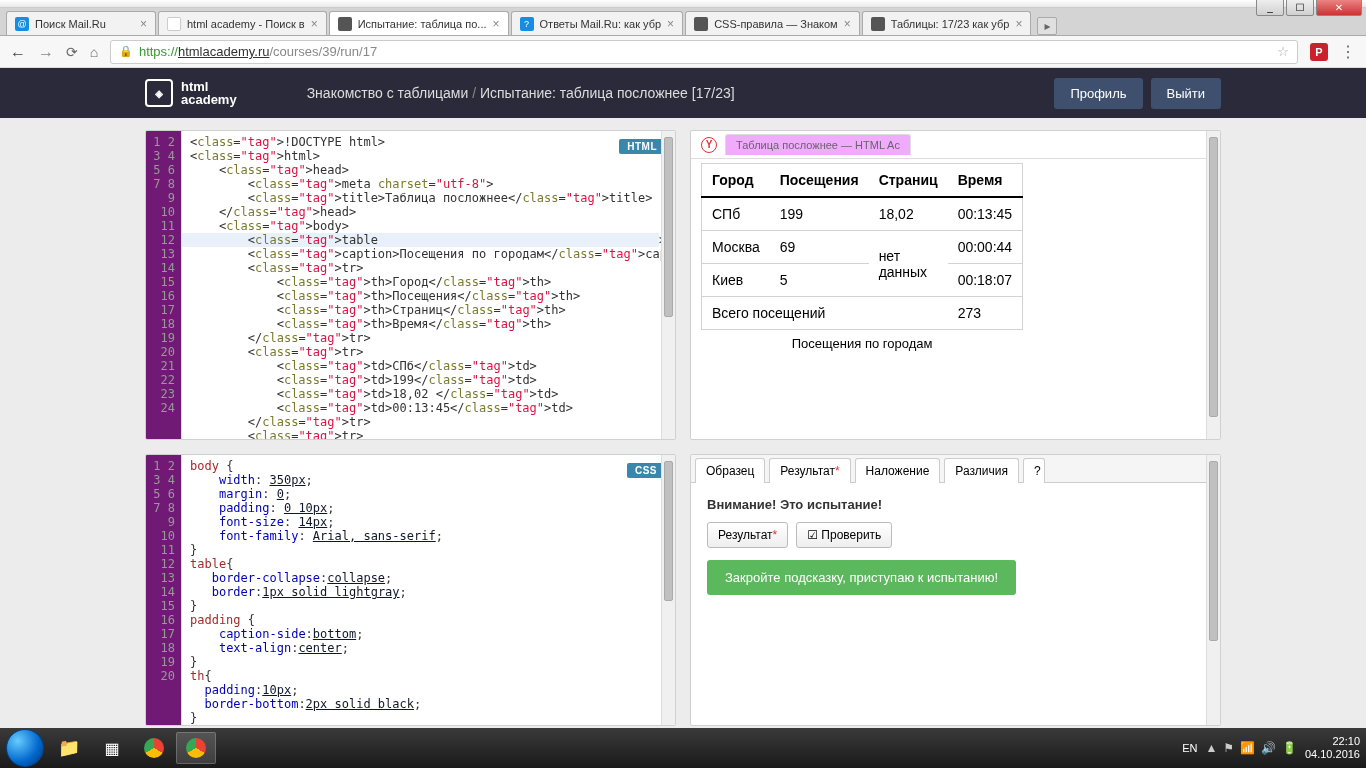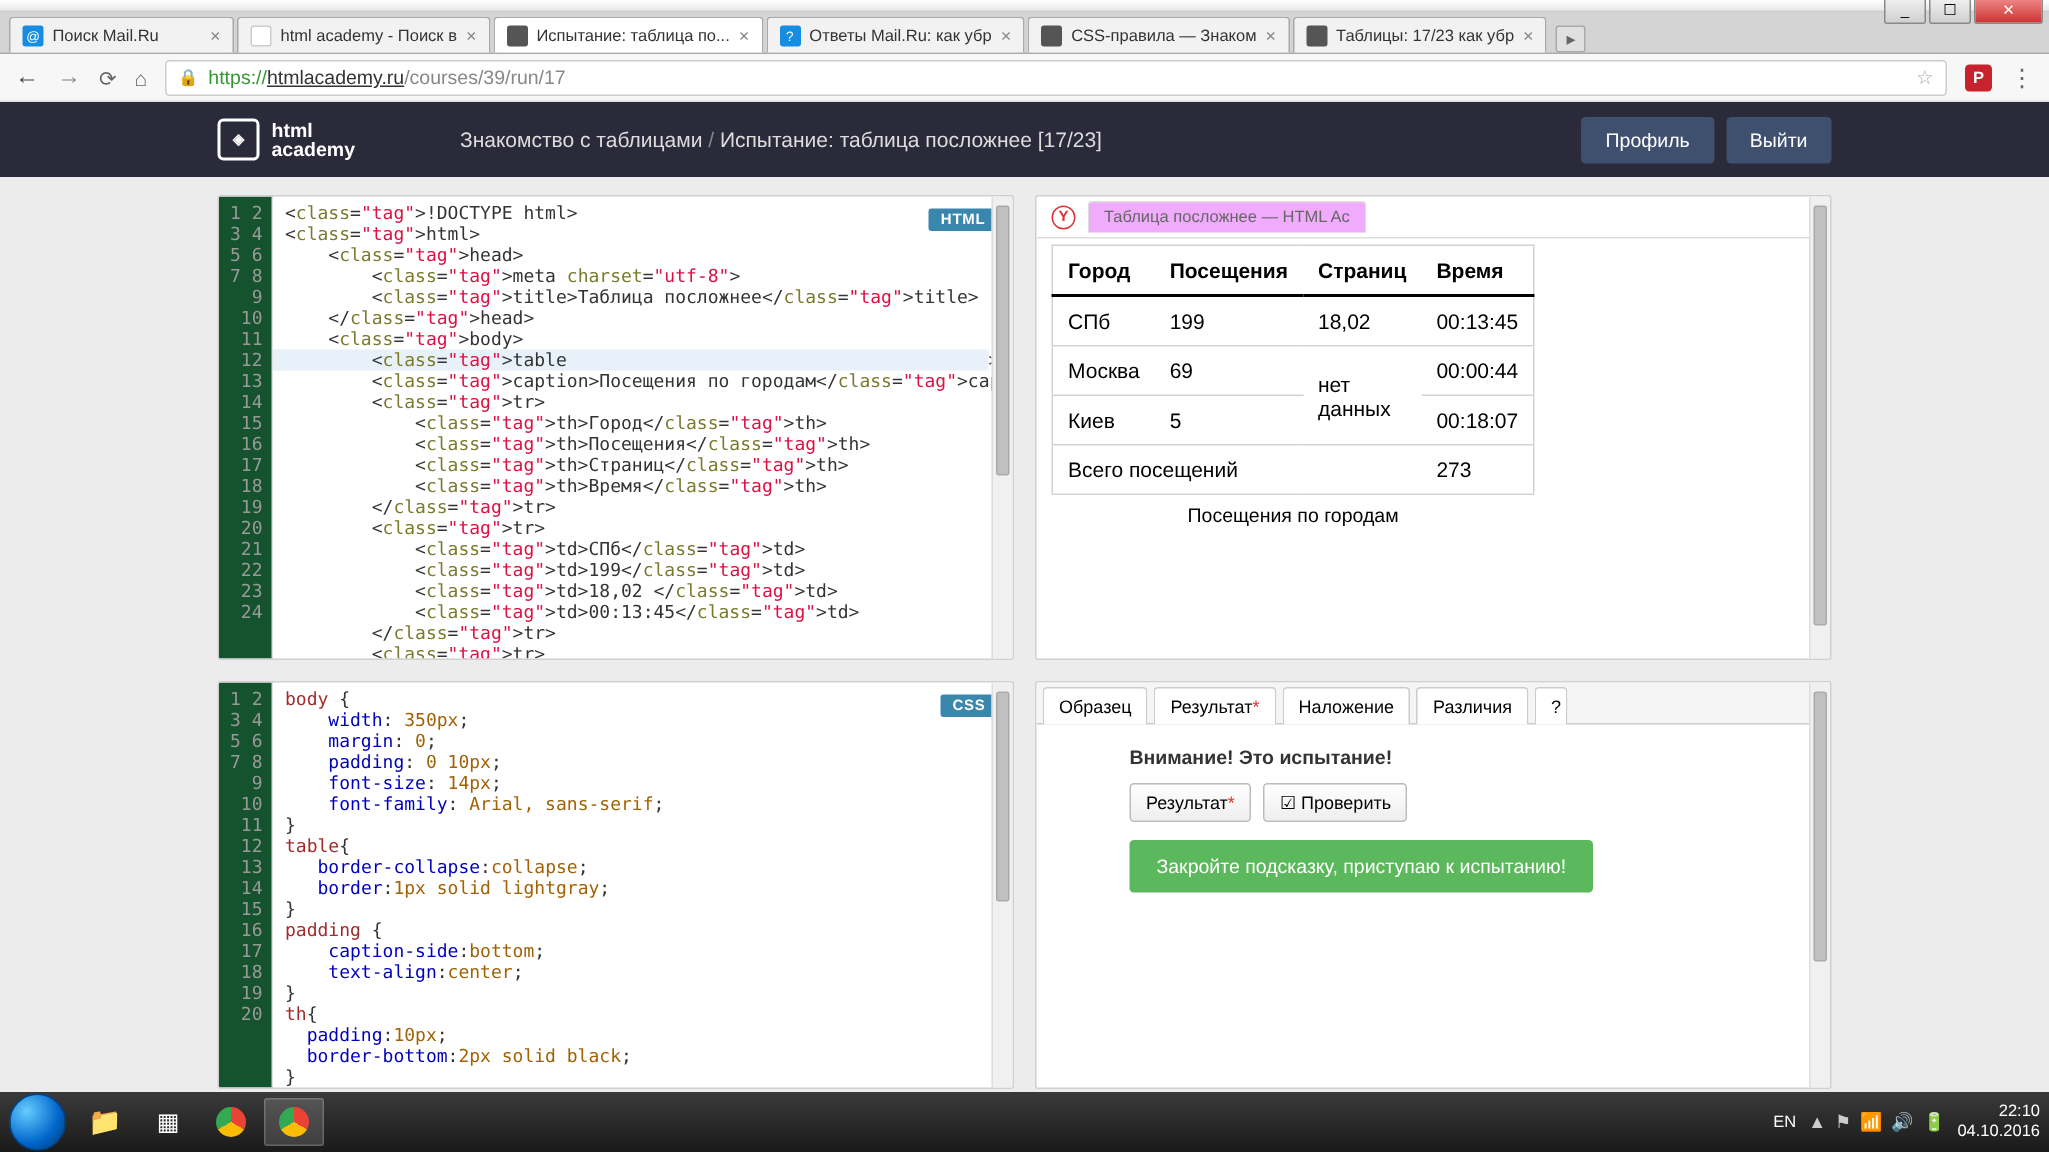--- a/index.html
+++ b/index.html
@@ -45,48 +45,48 @@
 .breadcrumb .sep { color: #888; }
 .header-right { margin-left: auto; margin-right: 145px; display: flex; gap: 8px; }
 .hdr-btn { background: #3e506e; border: none; color: #fff; padding: 8px 16px; border-radius: 3px; font-size: 13px; cursor: pointer; }
 
 
 .main { background: #ececec; height: 620px; padding: 12px 145px; display: grid; grid-template-columns: 1fr 1fr; grid-template-rows: 310px 1fr; gap: 14px; }
 .panel { background: #fff; border: 1px solid #d0d0d0; border-radius: 2px; position: relative; overflow: hidden; }
 
 
 .editor { display: flex; height: 100%; font-family: Consolas, monospace; font-size: 12px; line-height: 14px; }
-.gutter { background: #14532d; border-right: 1px solid #e0e0e0; color: #999; text-align: right; padding: 4px 6px; width: 36px; }
+.gutter { background: #701a75; border-right: 1px solid #e0e0e0; color: #999; text-align: right; padding: 4px 6px; width: 36px; }
 .code { padding: 4px 8px; color: #333; white-space: pre; overflow: hidden; flex:1;}
 .code .attr { color: #7a7a2e; }
 .code .str { color: #d14; }
 .code .text { color: #333; }
 .code .sel { color: #a52a2a; }
 .code .prop { color: #00b; }
-.code .val { color: #a16207; }
+.code .val { color: #0f172a; text-decoration: underline; }
 .badge { position: absolute; top: 8px; right: 10px; background: #3a87ad; color: #fff; font-size: 10px; font-weight: bold; padding: 2px 8px; border-radius: 2px; letter-spacing: 0.5px;}
 .badge.css { background: #3a87ad; }
 .hl-line { background: #e8f0fa; display:inline-block; width:100%; margin-left:-8px; padding-left:8px;}
 
 
 .preview .mini-tab { display: flex; align-items: center; gap: 8px; border-bottom: 1px solid #ddd; height: 28px; padding-left: 10px; }
 .ya-ico { width: 16px; height: 16px; border: 1px solid #d33; border-radius: 50%; display:flex; align-items:center; justify-content:center; color:#d33; font-weight:bold; font-size:10px;}
 .mini-tab-title { font-size: 11px; color: #666; border: 1px solid #ddd; border-bottom:none; padding: 4px 10px; background:#f0abfc; border-radius: 3px 3px 0 0;}
 .preview-body { padding: 0 10px; }
 .preview-table { width: 290px; border-collapse: collapse; font-family: Arial; font-size: 14px; margin-top: 4px;}
 .preview-table th { text-align: left; padding: 8px 10px; border-bottom: 2px solid #000; font-weight: bold; }
 .preview-table td { padding: 8px 10px; border-bottom: 1px solid #d3d3d3; }
 .preview-caption { text-align: center; padding: 6px; font-size: 13px; caption-side: bottom; }
 
 
 .compare-tabs { display: flex; border-bottom: 1px solid #ccc; background: #f5f5f5; height: 28px; align-items:flex-end;}
 .ctab { padding: 5px 10px; font-size: 12px; border: 1px solid #ccc; border-bottom: none; background: #fff; margin-left: 4px; border-radius: 3px 3px 0 0; position:relative; top:1px; }
 .ctab .ast { color: #d33; }
 .ctab.q { width: 22px; text-align:center; margin-left:4px;}
-.compare-body { padding: 14px 16px; font-size: 13px; color: #333; position: relative; margin-left: 46px; }
+.compare-body { padding: 14px 16px; font-size: 13px; color: #333; position: relative; }
 .compare-body > * { position: relative; z-index: 1; }
 .alert-title { font-weight: bold; margin-bottom: 10px; }
 .alert-text { line-height: 1.4; margin-bottom: 12px; }
 .btn-row { display: flex; gap: 8px; margin-bottom: 12px; }
 .small-btn { border: 1px solid #bbb; background: linear-gradient(#fff,#eee); padding: 5px 10px; border-radius: 3px; font-size: 12px; cursor:pointer;}
 .small-btn .ast { color: #d33; }
 .green-btn { background: #5cb85c; color: #fff; border: none; padding: 10px 18px; border-radius: 3px; font-size: 13px; cursor:pointer; display:block; margin-top:8px;}
 
 
 .taskbar { position: fixed; bottom: 0; left: 0; right: 0; height: 40px; background: linear-gradient(#3a3a3a, #1a1a1a); display: flex; align-items: center; padding: 0 6px; }

